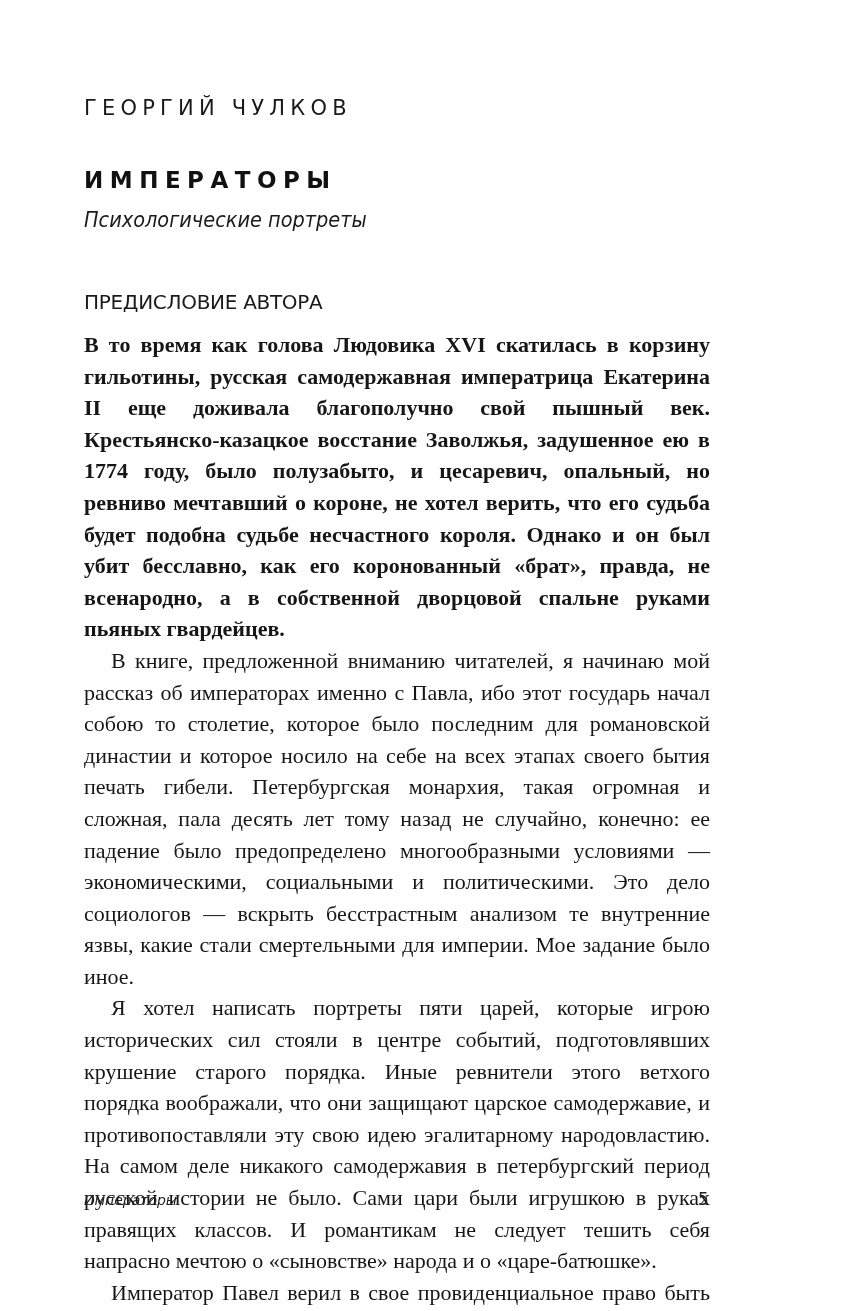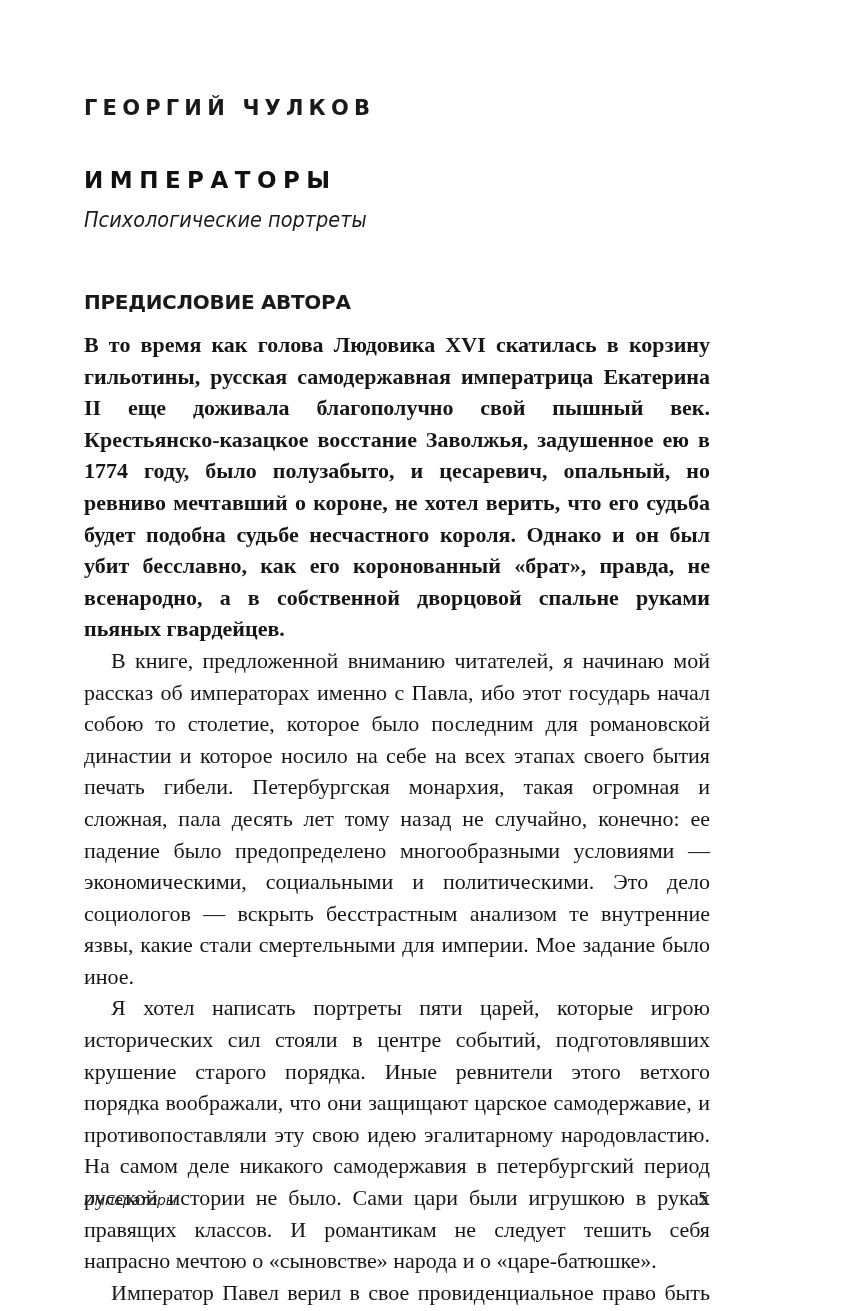--- a/index.html
+++ b/index.html
@@ -1,34 +1,34 @@
 <!DOCTYPE html>
 <html><head>
   <meta charset="utf-8">
   <style>
     html, body { margin: 0; padding: 0; background: #ffffff; }
     body { width: 844px; height: 1311px; position: relative; overflow: hidden; color: #111111; }
     .author {
       position: absolute; left: 84px; top: 96px;
       font-family: "DejaVu Sans", sans-serif; font-size: 21px; letter-spacing: 5.2px;
-      font-weight: bold; color: #1a1a1a;
+      font-weight: normal; color: #1a1a1a;
     }
     .title {
       position: absolute; left: 84px; top: 167px;
       font-family: "DejaVu Sans", sans-serif; font-size: 23px; font-weight: bold; letter-spacing: 6.5px;
       color: #111;
     }
     .subtitle {
       position: absolute; left: 84px; top: 208px;
       font-family: "DejaVu Sans", sans-serif; font-style: italic; font-size: 21px; color: #1a1a1a;
       transform: scaleX(0.92); transform-origin: left;
     }
     .section {
       position: absolute; left: 84px; top: 290px;
-      font-family: "DejaVu Sans", sans-serif; font-size: 20px; font-weight: bold; color: #1a1a1a;
+      font-family: "DejaVu Sans", sans-serif; font-size: 20px; font-weight: normal; color: #1a1a1a;
       letter-spacing: -0.3px;
     }
     .body-text {
       position: absolute; left: 84px; top: 329px; width: 626px;
       font-family: "Liberation Serif", serif; font-size: 22px; line-height: 31.6px;
       text-align: justify; color: #161616;
     }
     .body-text p { margin: 0; text-indent: 27px; }
     .body-text p.first { text-indent: 0; font-weight: bold; }
     .footer-title {

